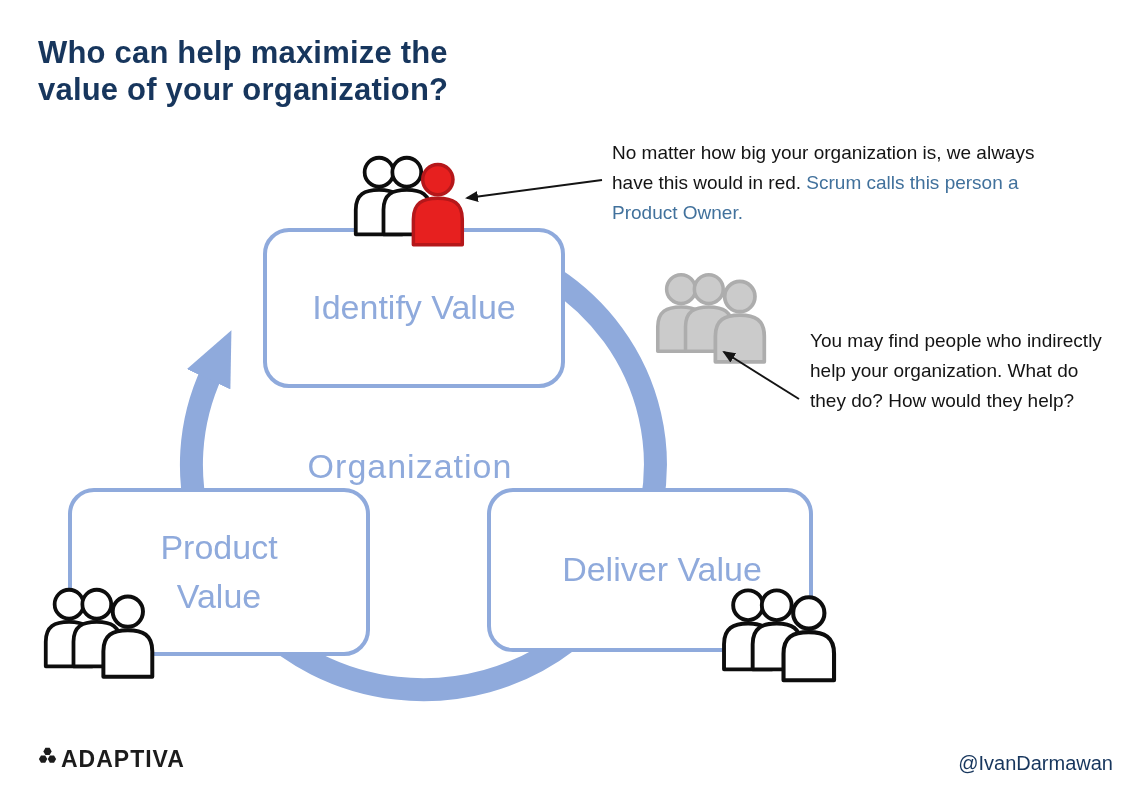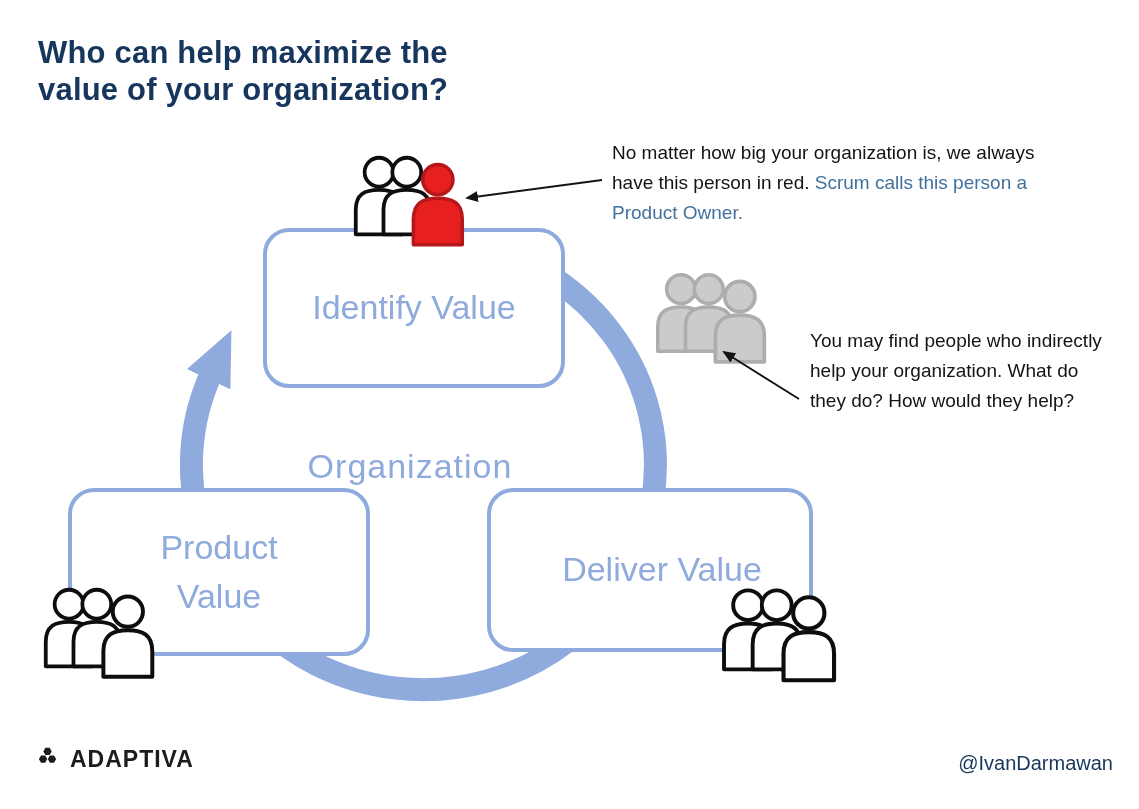--- a/index.html
+++ b/index.html
@@ -31,21 +31,21 @@
 
   .p-white{fill:#ffffff;stroke:#0d0d0d;stroke-width:3.4;stroke-linejoin:round;}
   .p-red{fill:#E7201F;stroke:#B5171A;stroke-width:3;stroke-linejoin:round;}
   .p-gray{fill:#CBCBCB;stroke:#ADADAD;stroke-width:3.2;stroke-linejoin:round;}
 
   .annotation{position:absolute;z-index:5;font-size:19px;color:#141414;line-height:1.58;}
   #ann-po{left:612px;top:138px;width:452px;}
   #ann-po .blue{color:#41719C;}
   #ann-indirect{left:810px;top:326px;width:300px;}
 
-  .footer-brand{position:absolute;z-index:5;left:34px;top:746px;display:flex;gap:9px;}
+  .footer-brand{position:absolute;z-index:5;left:34px;top:746px;display:flex;}
   .brand-text{font-size:23px;font-weight:700;color:#1c1c1c;letter-spacing:1px;}
   .handle{position:absolute;z-index:5;right:26px;top:752px;font-size:20px;font-weight:400;color:#17365D;}
 </style>
 </head>
 <body>
 
 <div class="canvas">
 
   <svg width="0" height="0" style="position:absolute" aria-hidden="true">
     <defs>
@@ -97,21 +97,21 @@
     <use href="#person" class="p-white" transform="translate(81,10) scale(1.05)"></use>
   </svg>
 
   <svg class="people" id="people-br" viewBox="0 0 110 88">
     <use href="#person" class="p-white" transform="translate(28,4)"></use>
     <use href="#person" class="p-white" transform="translate(53,4)"></use>
     <use href="#person" class="p-white" transform="translate(81,10) scale(1.05)"></use>
   </svg>
 
   <div class="annotation" id="ann-po">
-    <span>No matter how big your organization is, we always have this person in red. </span><span class="blue">Scrum calls this person a Product Owner.</span>
+    <span>No matter how big your organization is, we always have this would in red. </span><span class="blue">Scrum calls this person a Product Owner.</span>
   </div>
 
   <div class="annotation" id="ann-indirect">You may find people who indirectly help your organization. What do they do? How would they help?</div>
 
   <svg class="svg-overlay" width="1139" height="809" viewBox="0 0 1139 809">
     <defs>
       <marker id="smallArrow" markerWidth="13" markerHeight="11" refX="11" refY="5.5" orient="auto" markerUnits="userSpaceOnUse">
         <path d="M0 0 L13 5.5 L0 11 Z" fill="#141414"></path>
       </marker>
     </defs>

